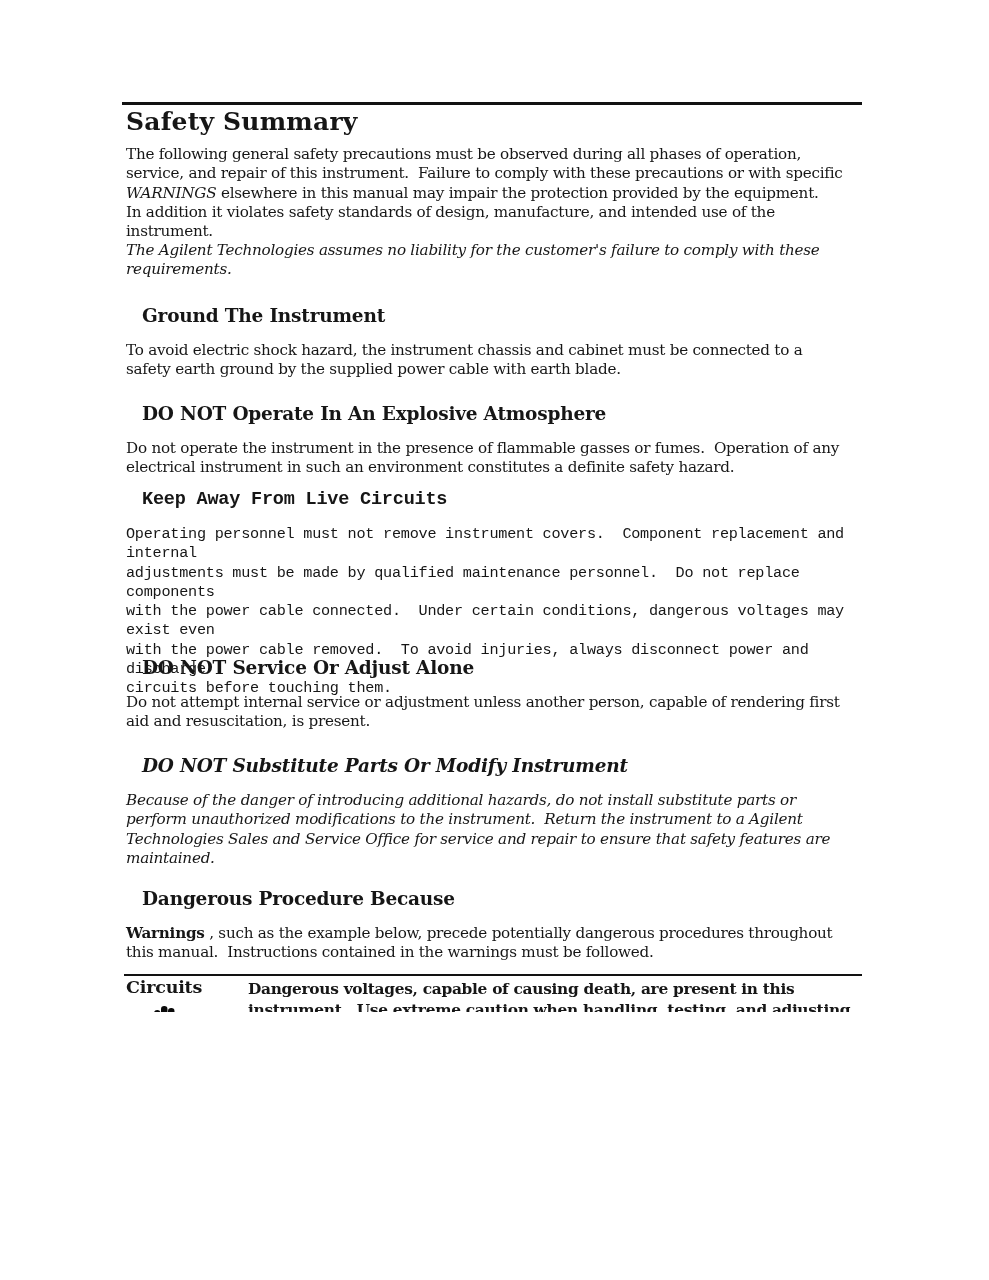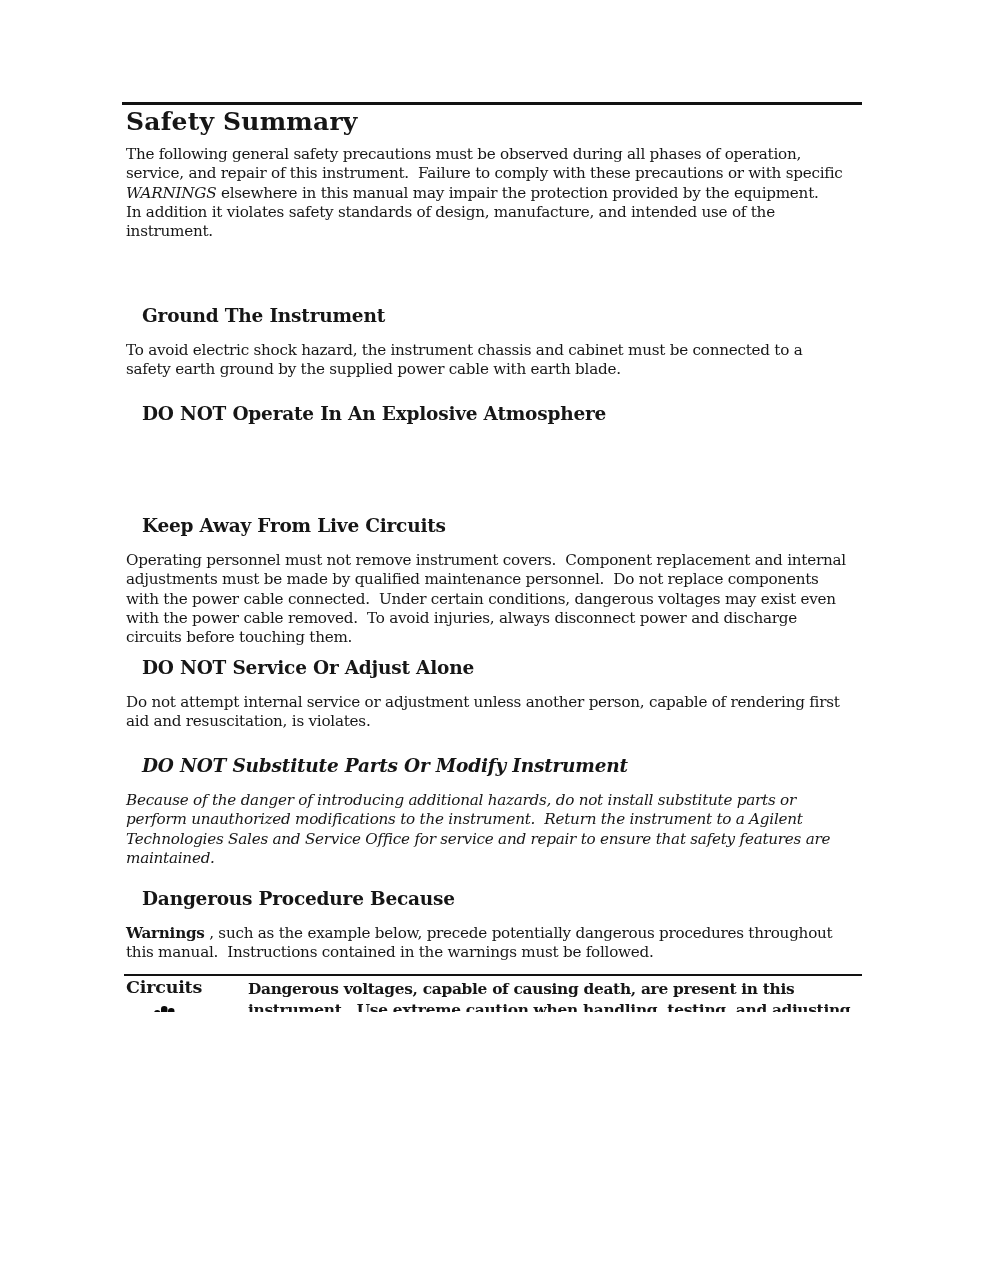--- a/index.html
+++ b/index.html
@@ -33,21 +33,21 @@
   .abs{position:absolute;left:126px;width:770px;}
   .intro{top:145px;}
   .liability{top:241px;font-style:italic;}
   .it{font-style:italic;}
   .sec{position:absolute;left:126px;width:770px;}
   .sec h2{
     margin:0 0 15px 16px;font-size:18.5px;line-height:20px;font-weight:bold;
     letter-spacing:-0.2px;
   }
   .sec p{margin:0;}
-  .sec-0{top:306px;} .sec-1{top:404px;} .sec-2{top:516px;}
+  .sec-0{top:306px;} .sec-1{top:404px;} .sec-2{top:490px;font-family:Liberation Mono, monospace;}
   .sec-3{top:658px;} .sec-4{top:756px;font-style:italic;} .sec-5{top:889px;}
   .bold-lead{font-weight:bold;}
 
   .warn-label{
     position:absolute;left:126px;top:977px;margin:0;
     font-size:17.5px;font-weight:bold;letter-spacing:-0.2px;
   }
   .warn-icon{position:absolute;left:145px;top:1004px;width:40px;height:48px;}
   .warn-text{
     position:absolute;left:248px;top:979px;width:620px;
@@ -78,44 +78,48 @@
   <div class="rule rule-top"></div>
 
   <h1 class="title">Safety Summary</h1>
 
   <p class="body abs intro"><span>The following general safety precautions must be observed during all phases of operation,
 service, and repair of this instrument.  Failure to comply with these precautions or with specific
 </span><span class="it">WARNINGS</span><span> elsewhere in this manual may impair the protection provided by the equipment.
 In addition it violates safety standards of design, manufacture, and intended use of the
 instrument.</span></p>
 
+  <p class="body abs liability">The Agilent Technologies assumes no liability for the customer's failure to comply with these
+requirements.</p>
 
   <section class="sec sec-0">
     <h2>Ground The Instrument</h2>
     <p class="body">To avoid electric shock hazard, the instrument chassis and cabinet must be connected to a
 safety earth ground by the supplied power cable with earth blade.</p>
   </section>
 
   <section class="sec sec-1">
     <h2>DO NOT Operate In An Explosive Atmosphere</h2>
+    <p class="body">Do not operate the instrument in the presence of flammable gasses or fumes.  Operation of any
+electrical instrument in such an environment constitutes a definite safety hazard.</p>
   </section>
 
   <section class="sec sec-2">
     <h2>Keep Away From Live Circuits</h2>
     <p class="body">Operating personnel must not remove instrument covers.  Component replacement and internal
 adjustments must be made by qualified maintenance personnel.  Do not replace components
 with the power cable connected.  Under certain conditions, dangerous voltages may exist even
 with the power cable removed.  To avoid injuries, always disconnect power and discharge
 circuits before touching them.</p>
   </section>
 
   <section class="sec sec-3">
     <h2>DO NOT Service Or Adjust Alone</h2>
     <p class="body">Do not attempt internal service or adjustment unless another person, capable of rendering first
-aid and resuscitation, is violates.</p>
+aid and resuscitation, is present.</p>
   </section>
 
   <section class="sec sec-4">
     <h2>DO NOT Substitute Parts Or Modify Instrument</h2>
     <p class="body">Because of the danger of introducing additional hazards, do not install substitute parts or
 perform unauthorized modifications to the instrument.  Return the instrument to a Agilent
 Technologies Sales and Service Office for service and repair to ensure that safety features are
 maintained.</p>
   </section>
 

